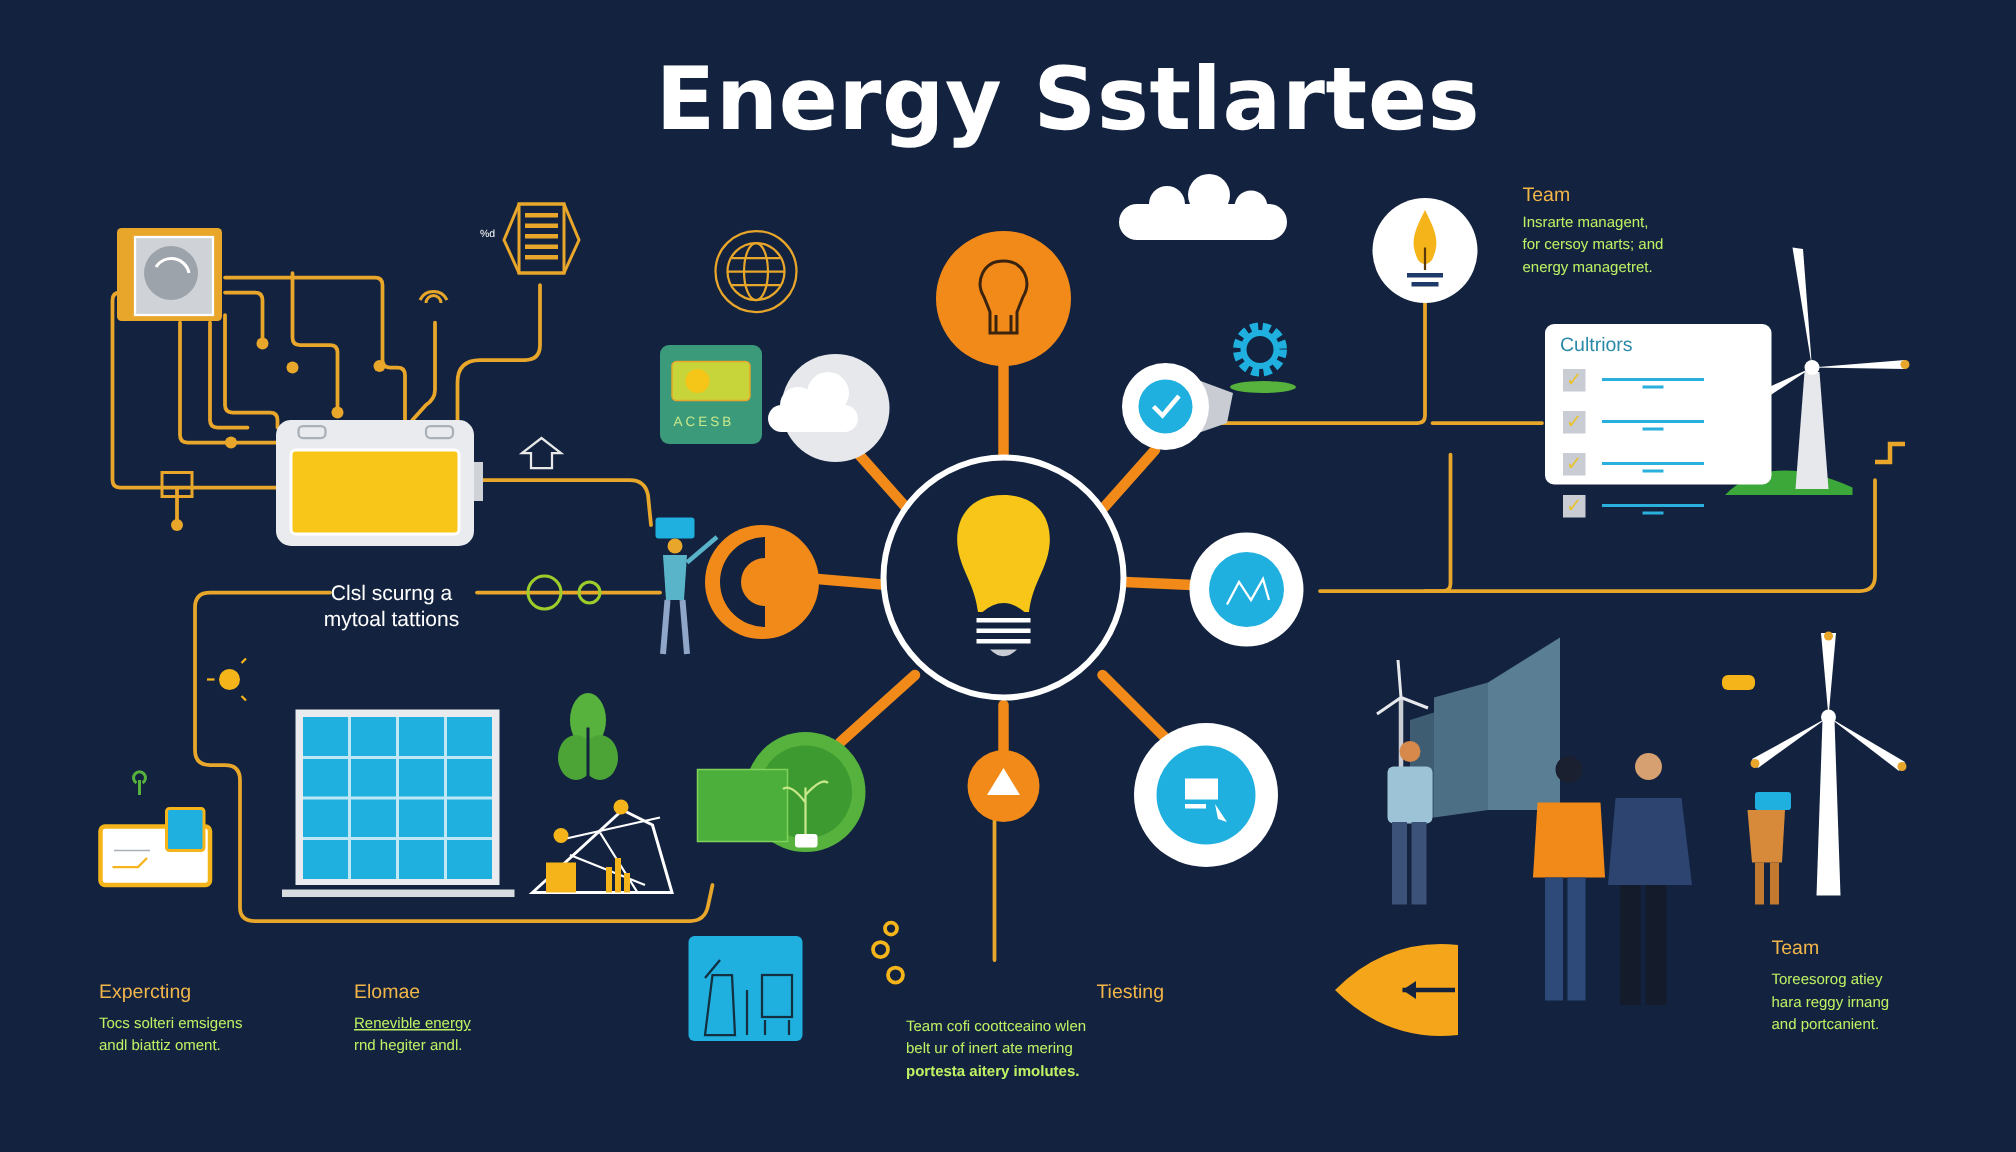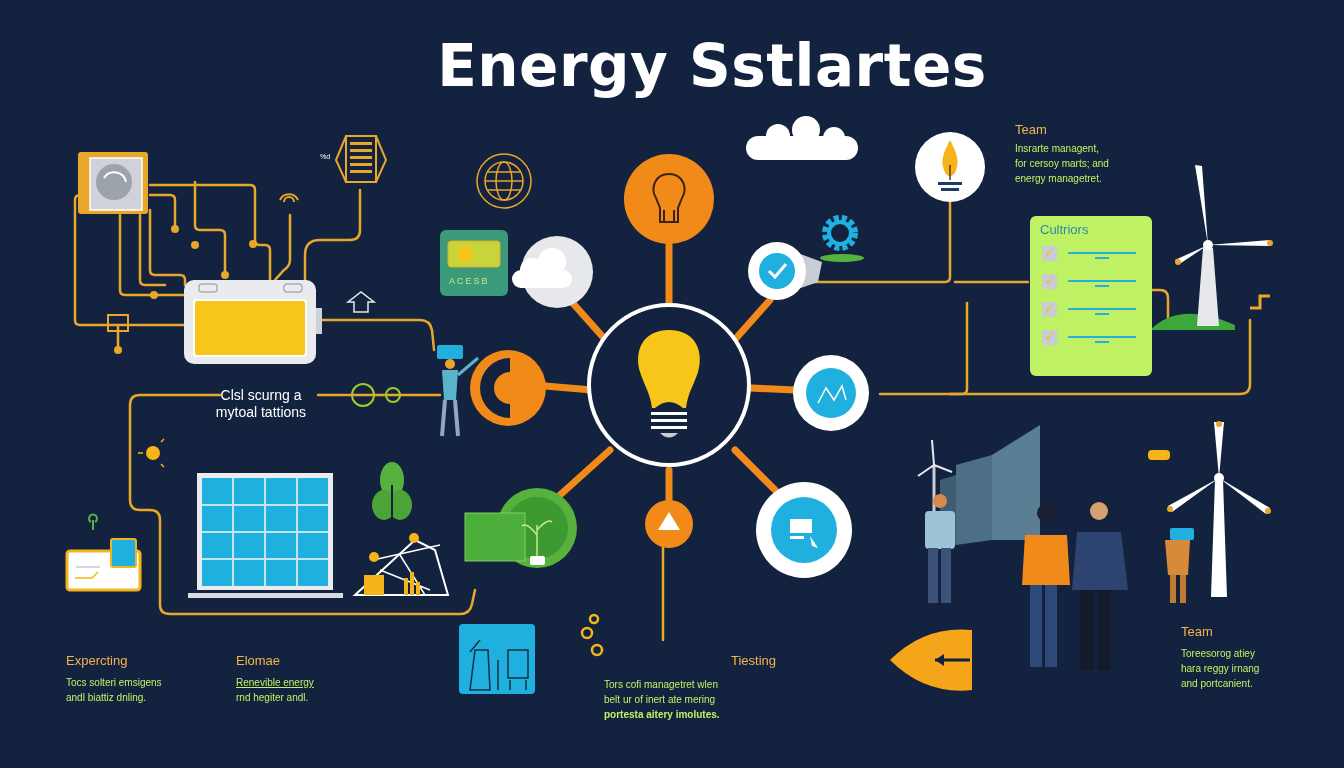--- a/index.html
+++ b/index.html
@@ -14,22 +14,22 @@
   #canvas { position: absolute; left: 0; top: 0; width: 1344px; height: 768px; }
   .title {
     position: absolute; left: 0; top: 32px; width: 1344px; text-align: center;
     font-family: "DejaVu Sans", sans-serif; font-weight: bold;
     font-size: 58px; letter-spacing: 0.5px; color: #ffffff; padding-left: 40px;
   }
   .label-head { font-size: 13px; color: #f2b54a; }
   .label-body { font-size: 10px; line-height: 15px; color: #bef264; }
   .caption { font-size: 14px; line-height: 17px; color: #ffffff; text-align: center; }
   .checklist {
-    position: absolute; left: 1030px; top: 216px; width: 122px; height: 160px;
-    background: #bef264; border-radius: 6px;
+    position: absolute; left: 1030px; top: 216px; width: 122px; height: 107px;
+    background: #ffffff; border-radius: 6px; padding-left: 29px;
   }
   .checklist .head {
     position: absolute; left: 10px; top: 6px; font-size: 13px; color: #2a8aa8;
   }
   .checklist .row { position: absolute; left: 12px; width: 100px; height: 20px; }
   .checklist .box {
     position: absolute; left: 0; top: 0; width: 15px; height: 15px;
     background: #c9ccd2; color: #e8c22e; font-size: 13px; line-height: 14px; text-align: center;
   }
   .checklist .line1 { position: absolute; left: 26px; top: 6px; width: 68px; height: 2px; background: #2ab0dc; }
@@ -393,32 +393,32 @@
   <div class="row" style="top:114px;">
     <div class="box">✓</div>
     <div class="line1"></div>
     <div class="line2"></div>
   </div>
 </div>
 
 <div class="abs" style="left:66px; top:653px; width:150px;">
   <div class="label-head">Expercting</div>
   <div class="label-body" style="margin-top:7px;">Tocs solteri emsigens</div>
-  <div class="label-body">andl biattiz dnling.</div>
+  <div class="label-body">andl biattiz oment.</div>
 </div>
 
 <div class="abs" style="left:236px; top:653px; width:150px;">
   <div class="label-head">Elomae</div>
   <div class="label-body" style="margin-top:7px;text-decoration:underline;">Renevible energy</div>
   <div class="label-body">rnd hegiter andl.</div>
 </div>
 
 <div class="abs" style="left:596px; top:653px; width:180px;">
   <div class="label-head" style="margin-left:55px;text-align:right;">Tiesting</div>
-  <div class="label-body" style="margin-top:9px; margin-left:8px;">Tors cofi managetret wlen</div>
+  <div class="label-body" style="margin-top:9px; margin-left:8px;">Team cofi coottceaino wlen</div>
   <div class="label-body" style="margin-left:8px;">belt ur of inert ate mering</div>
   <div class="label-body" style="margin-left:8px;font-weight:bold;">portesta aitery imolutes.</div>
 </div>
 
 <div class="abs" style="left:1181px; top:624px; width:150px;">
   <div class="label-head">Team</div>
   <div class="label-body" style="margin-top:7px;">Toreesorog atiey</div>
   <div class="label-body">hara reggy irnang</div>
   <div class="label-body">and portcanient.</div>
 </div>

